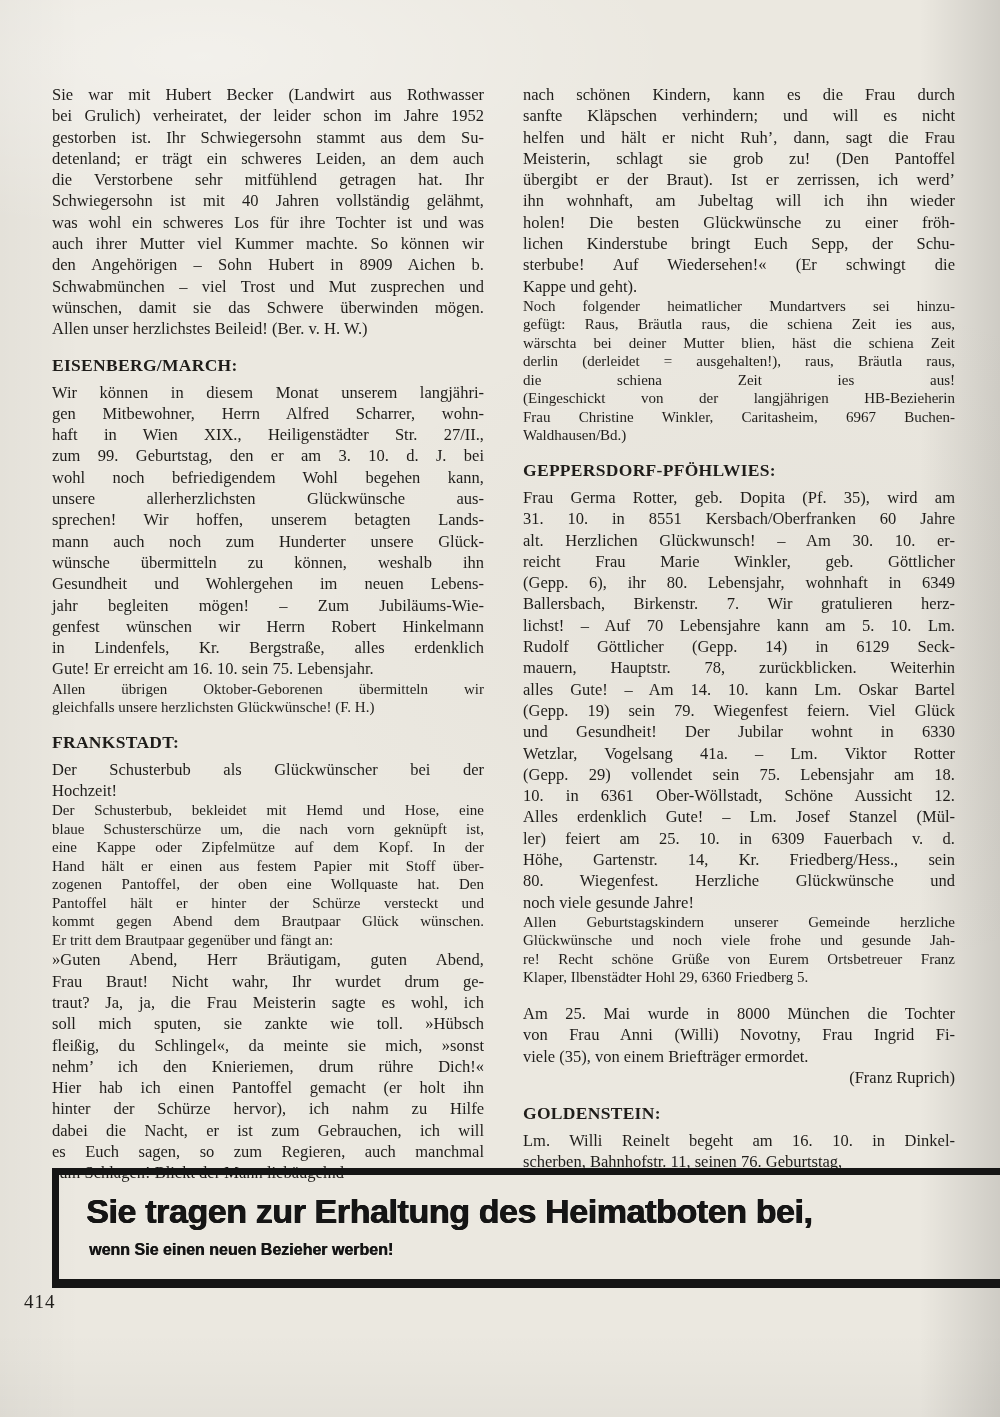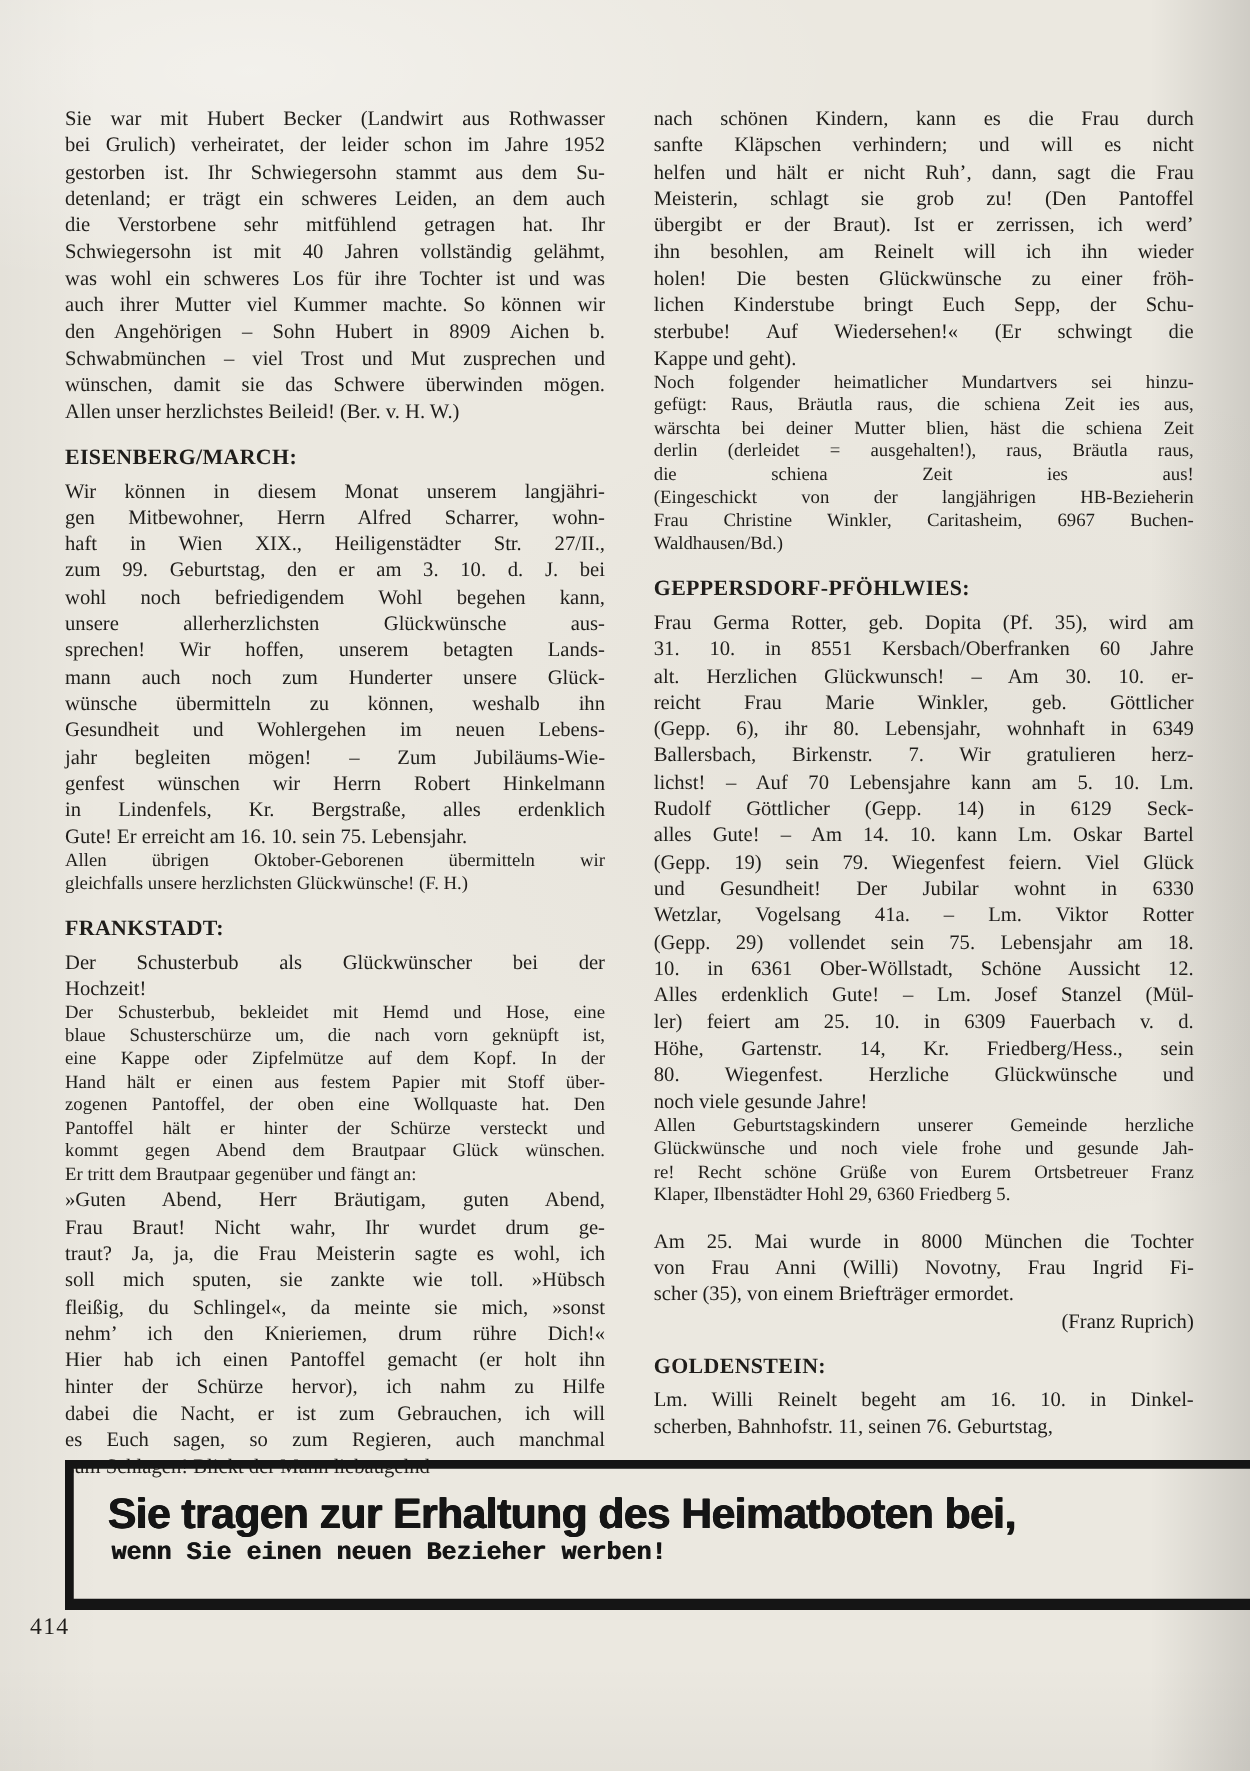--- a/index.html
+++ b/index.html
@@ -36,24 +36,23 @@
     padding:17px 10px 16px 27px;
     font-family:"Liberation Sans", sans-serif;
     color:#151515;
   }
   .banner-line1{
     font-size:34px;font-weight:700;letter-spacing:-0.4px;
     text-shadow:0.8px 0 0 currentColor, 0 0.4px 0 currentColor;
     white-space:nowrap;
   }
   .banner-line2{
-    font-size:20px;font-weight:700;margin-top:0;margin-left:3px;
+    font-size:16px;font-weight:700;margin-top:10px;margin-left:3px;
     text-shadow:0.5px 0 0 currentColor;
     white-space:nowrap;
-    font-family:Liberation Mono, monospace;
   }
   .page-number{position:absolute;left:24px;top:1291px;font-size:19px;letter-spacing:1px;}
 </style>
 </head>
 <body>
 
 <div class="page">
   <div class="columns">
     <div class="col">
         <div class="para body">
@@ -120,21 +119,21 @@
           <div class="line last"><span>zum Schlagen! Blickt der Mann liebäugelnd</span></div>
         </div>
       </div>
     <div class="col">
         <div class="para body">
           <div class="line"><span>nach schönen Kindern, kann es die Frau durch</span></div>
           <div class="line"><span>sanfte Kläpschen verhindern; und will es nicht</span></div>
           <div class="line"><span>helfen und hält er nicht Ruh’, dann, sagt die Frau</span></div>
           <div class="line"><span>Meisterin, schlagt sie grob zu! (Den Pantoffel</span></div>
           <div class="line"><span>übergibt er der Braut). Ist er zerrissen, ich werd’</span></div>
-          <div class="line"><span>ihn besohlen, am Reinelt will ich ihn wieder</span></div>
+          <div class="line"><span>ihn wohnhaft, am Jubeltag will ich ihn wieder</span></div>
           <div class="line"><span>holen! Die besten Glückwünsche zu einer fröh-</span></div>
           <div class="line"><span>lichen Kinderstube bringt Euch Sepp, der Schu-</span></div>
           <div class="line"><span>sterbube! Auf Wiedersehen!« (Er schwingt die</span></div>
           <div class="line last"><span>Kappe und geht).</span></div>
         </div>
         <div class="para small">
           <div class="line"><span>Noch folgender heimatlicher Mundartvers sei hinzu-</span></div>
           <div class="line"><span>gefügt: Raus, Bräutla raus, die schiena Zeit ies aus,</span></div>
           <div class="line"><span>wärschta bei deiner Mutter blien, häst die schiena Zeit</span></div>
           <div class="line"><span>derlin (derleidet = ausgehalten!), raus, Bräutla raus,</span></div>
@@ -146,20 +145,21 @@
         <div class="heading">GEPPERSDORF-PFÖHLWIES:</div>
         <div class="para body">
           <div class="line"><span>Frau </span><b>Germa Rotter,</b><span> geb. Dopita (Pf. 35), wird am</span></div>
           <div class="line"><span>31. 10. in 8551 Kersbach/Oberfranken 60 Jahre</span></div>
           <div class="line"><span>alt. Herzlichen Glückwunsch! – Am 30. 10. er-</span></div>
           <div class="line"><span>reicht Frau </span><b>Marie Winkler,</b><span> geb. Göttlicher</span></div>
           <div class="line"><span>(Gepp. 6), ihr 80. Lebensjahr, wohnhaft in 6349</span></div>
           <div class="line"><span>Ballersbach, Birkenstr. 7. Wir gratulieren herz-</span></div>
           <div class="line"><span>lichst! – Auf 70 Lebensjahre kann am 5. 10. Lm.</span></div>
           <div class="line"><b>Rudolf Göttlicher</b><span> (Gepp. 14) in 6129 Seck-</span></div>
+          <div class="line"><span>mauern, Hauptstr. 78, zurückblicken. Weiterhin</span></div>
           <div class="line"><span>alles Gute! – Am 14. 10. kann Lm. </span><b>Oskar Bartel</b></div>
           <div class="line"><span>(Gepp. 19) sein 79. Wiegenfest feiern. Viel Glück</span></div>
           <div class="line"><span>und Gesundheit! Der Jubilar wohnt in 6330</span></div>
           <div class="line"><span>Wetzlar, Vogelsang 41a. – Lm. </span><b>Viktor Rotter</b></div>
           <div class="line"><span>(Gepp. 29) vollendet sein 75. Lebensjahr am 18.</span></div>
           <div class="line"><span>10. in 6361 Ober-Wöllstadt, Schöne Aussicht 12.</span></div>
           <div class="line"><span>Alles erdenklich Gute! – Lm. </span><b>Josef Stanzel</b><span> (Mül-</span></div>
           <div class="line"><span>ler) feiert am 25. 10. in 6309 Fauerbach v. d.</span></div>
           <div class="line"><span>Höhe, Gartenstr. 14, Kr. Friedberg/Hess., sein</span></div>
           <div class="line"><span>80. Wiegenfest. Herzliche Glückwünsche und</span></div>
@@ -167,21 +167,21 @@
         </div>
         <div class="para small">
           <div class="line"><span>Allen Geburtstagskindern unserer Gemeinde herzliche</span></div>
           <div class="line"><span>Glückwünsche und noch viele frohe und gesunde Jah-</span></div>
           <div class="line"><span>re! Recht schöne Grüße von Eurem Ortsbetreuer Franz</span></div>
           <div class="line last"><span>Klaper, Ilbenstädter Hohl 29, 6360 Friedberg 5.</span></div>
         </div>
         <div class="para body" style="margin-top: 16px;">
           <div class="line"><span>Am 25. Mai wurde in 8000 München die Tochter</span></div>
           <div class="line"><span>von Frau Anni (Willi) Novotny, Frau </span><b>Ingrid Fi-</b></div>
-          <div class="line last"><b>scher</b><span> (35), von einem Briefträger ermordet.</span></div>
+          <div class="line last"><b>viele</b><span> (35), von einem Briefträger ermordet.</span></div>
         </div>
         <div class="para body align-right">
           <div class="line last"><span>(Franz Ruprich)</span></div>
         </div>
         <div class="heading">GOLDENSTEIN:</div>
         <div class="para body">
           <div class="line"><span>Lm. </span><b>Willi Reinelt</b><span> begeht am 16. 10. in Dinkel-</span></div>
           <div class="line last"><span>scherben, Bahnhofstr. 11, seinen 76. Geburtstag,</span></div>
         </div>
       </div>

